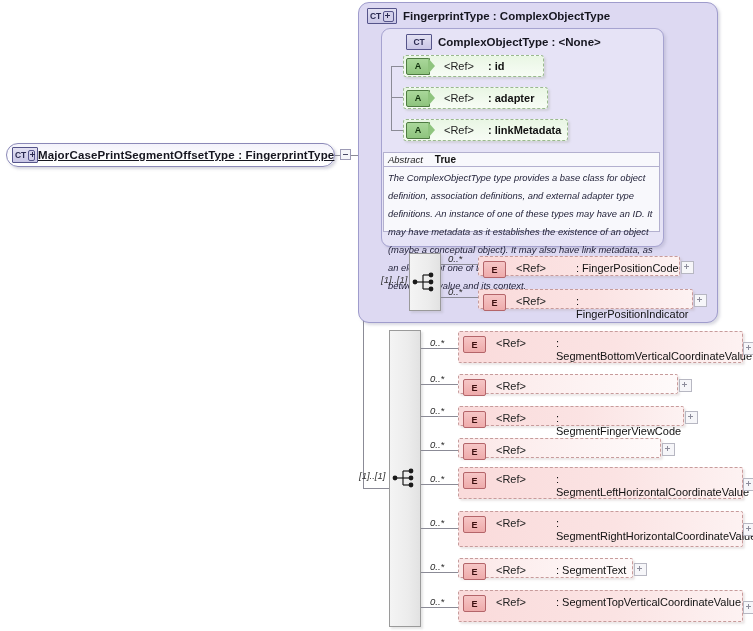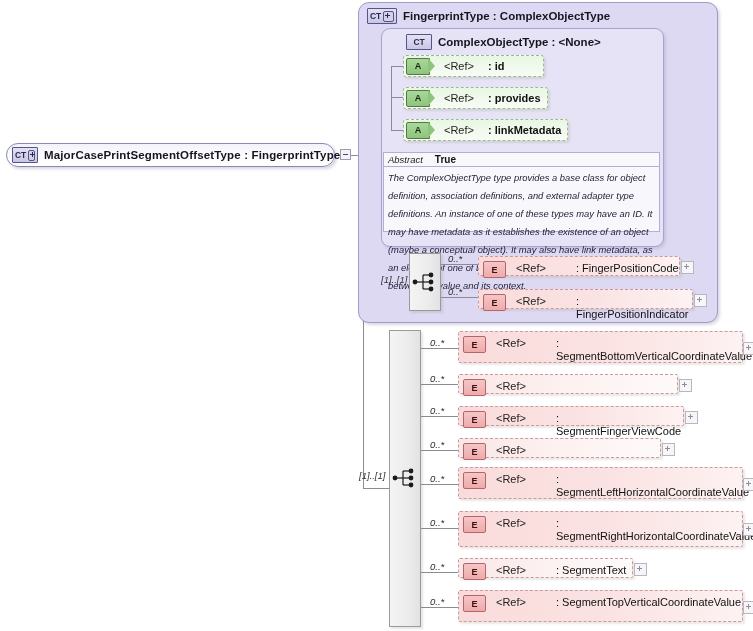--- a/index.html
+++ b/index.html
@@ -34,23 +34,23 @@
     border-radius: 12px;
     display: flex;
     align-items: center;
     padding-left: 5px;
     box-shadow: 2px 2px 3px rgba(120,118,150,.30);
   }
   .root-node .label {
     font-weight: bold;
     font-size: 11.5px;
     color: #15151f;
-    margin-left: 6px;
     letter-spacing: .15px;
     white-space: nowrap;
+    text-decoration: underline;
   }
 
   
   .ct-badge {
     display: inline-flex;
     align-items: center;
     justify-content: center;
     height: 14px;
     min-width: 20px;
     padding: 0 2px;
@@ -369,21 +369,21 @@
       </span>
     <span class="attr-ref">&lt;Ref&gt;</span>
     <span class="attr-name">: id</span>
   </div>
 
   <div class="attr-row abs" style="left:403px; top:87px; width:145px;">
     <span class="attr-badge">
         <span>A</span>
       </span>
     <span class="attr-ref">&lt;Ref&gt;</span>
-    <span class="attr-name">: provides</span>
+    <span class="attr-name">: adapter</span>
   </div>
 
   <div class="attr-row abs" style="left:403px; top:119px; width:165px;">
     <span class="attr-badge">
         <span>A</span>
       </span>
     <span class="attr-ref">&lt;Ref&gt;</span>
     <span class="attr-name">: linkMetadata</span>
   </div>
 

